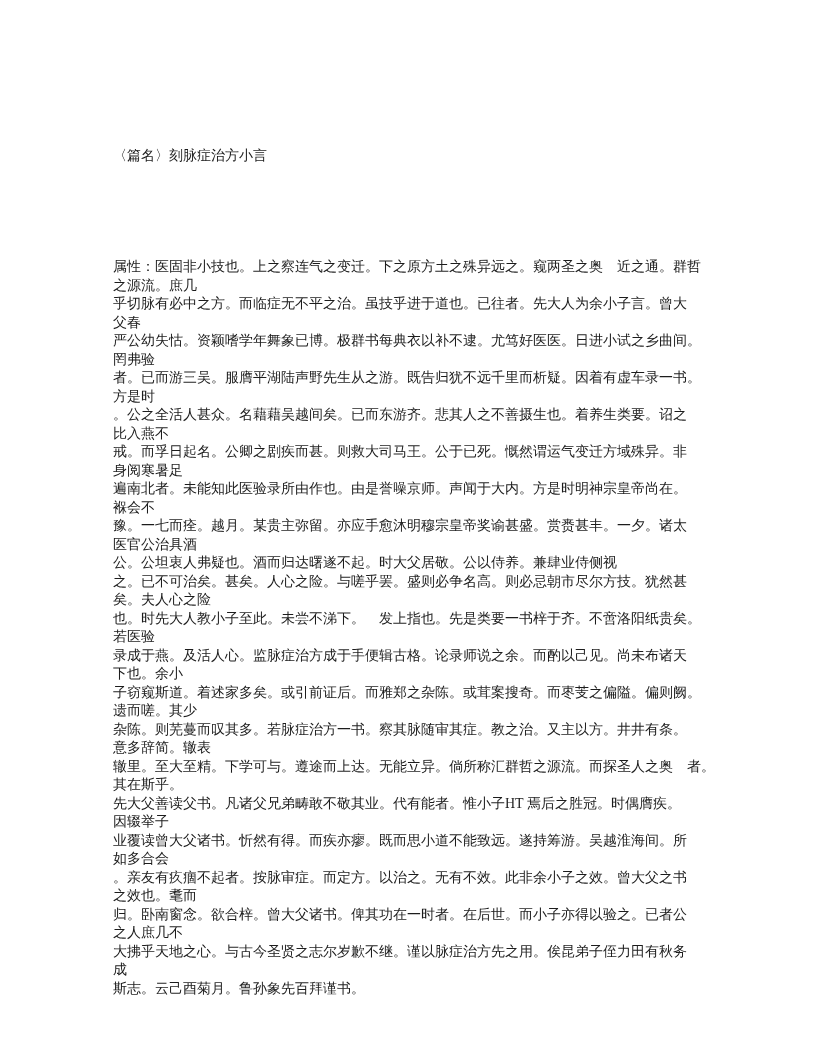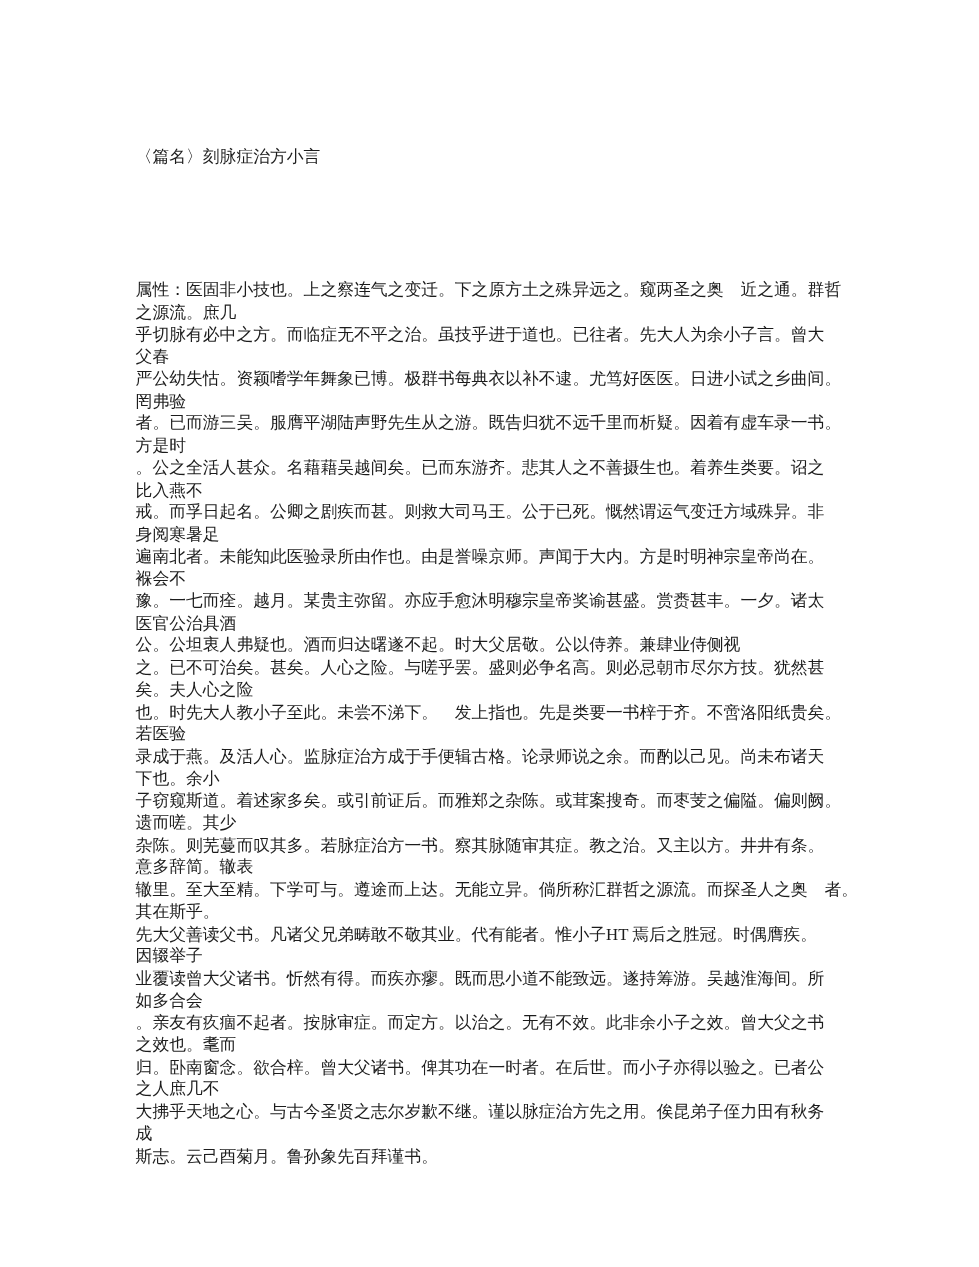--- a/index.html
+++ b/index.html
@@ -13,21 +13,21 @@
   .page {
     position: relative;
     width: 816px;
     height: 1056px;
     background: #ffffff;
     overflow: hidden;
   }
   .text-block {
     position: absolute;
     left: 113px;
-    top: 86px;
+    top: 110px;
     width: 640px;
     font-size: 14px;
     line-height: 18.5px;
     color: #1c1c1c;
     white-space: pre;
   }
   .line {
     height: 18.5px;
     white-space: pre;
   }

